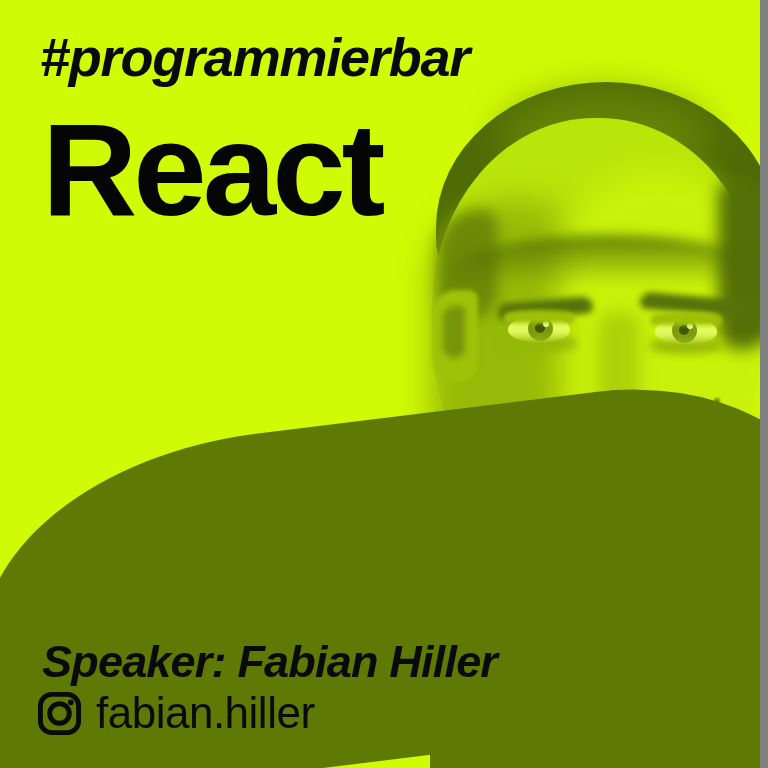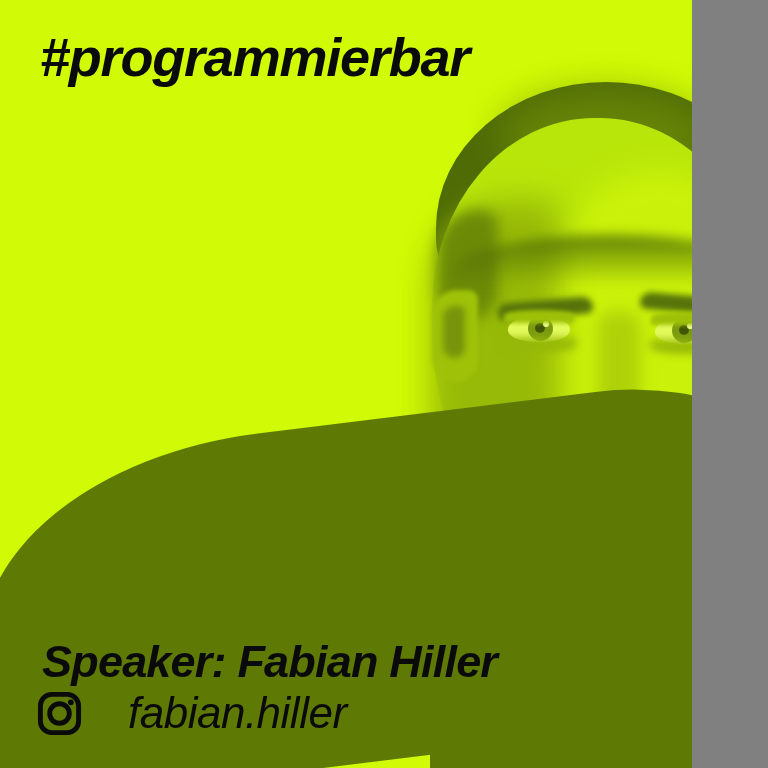--- a/index.html
+++ b/index.html
@@ -2,21 +2,21 @@
 <html><head>
 <meta charset="utf-8">
 <style>
   html, body {
     margin: 0;
     padding: 0;
     background: #808080;
   }
   #poster {
     position: relative;
-    width: 692px;
+    width: 760px;
     height: 768px;
     overflow: hidden;
     background: #d0fa05;
     font-family: "Liberation Sans", sans-serif;
     -webkit-font-smoothing: antialiased;
   }
 
   
   .portrait {
     position: absolute;
@@ -421,25 +421,23 @@
   }
   .ig-icon {
     width: 47px;
     height: 47px;
     display: block;
     flex: 0 0 auto;
   }
   .handle-text {
     font-size: 44px;
     font-weight: 400;
-    font-style: italic;
     letter-spacing: -0.5px;
     color: #0a0a0a;
     white-space: nowrap;
-    margin-left: 32px;
   }
 </style>
 </head>
 <body>
 
 <div id="poster">
 
   <div class="portrait">
     <div class="hair"></div>
     <div class="hair-shine"></div>
@@ -492,20 +490,21 @@
 
     <div class="neck-shadow"></div>
     <div class="neck"></div>
     <div class="torso-right"></div>
     <div class="torso"></div>
   </div>
 
   <div class="text-layer">
     <div class="hashtag">#programmierbar</div>
 
+    <div class="title">React</div>
 
     <div class="speaker">Speaker: Fabian Hiller</div>
 
     <div class="handle-row">
       <span class="ig-icon">
         <svg viewBox="0 0 48 48" width="47" height="47" aria-hidden="true">
           <rect x="4.5" y="4.5" width="39" height="39" rx="11.5" ry="11.5" fill="none" stroke="#0a0a0a" stroke-width="5"></rect>
           <circle cx="24" cy="24" r="10" fill="none" stroke="#0a0a0a" stroke-width="5"></circle>
           <circle cx="35.6" cy="12.6" r="2.9" fill="#0a0a0a"></circle>
         </svg>

